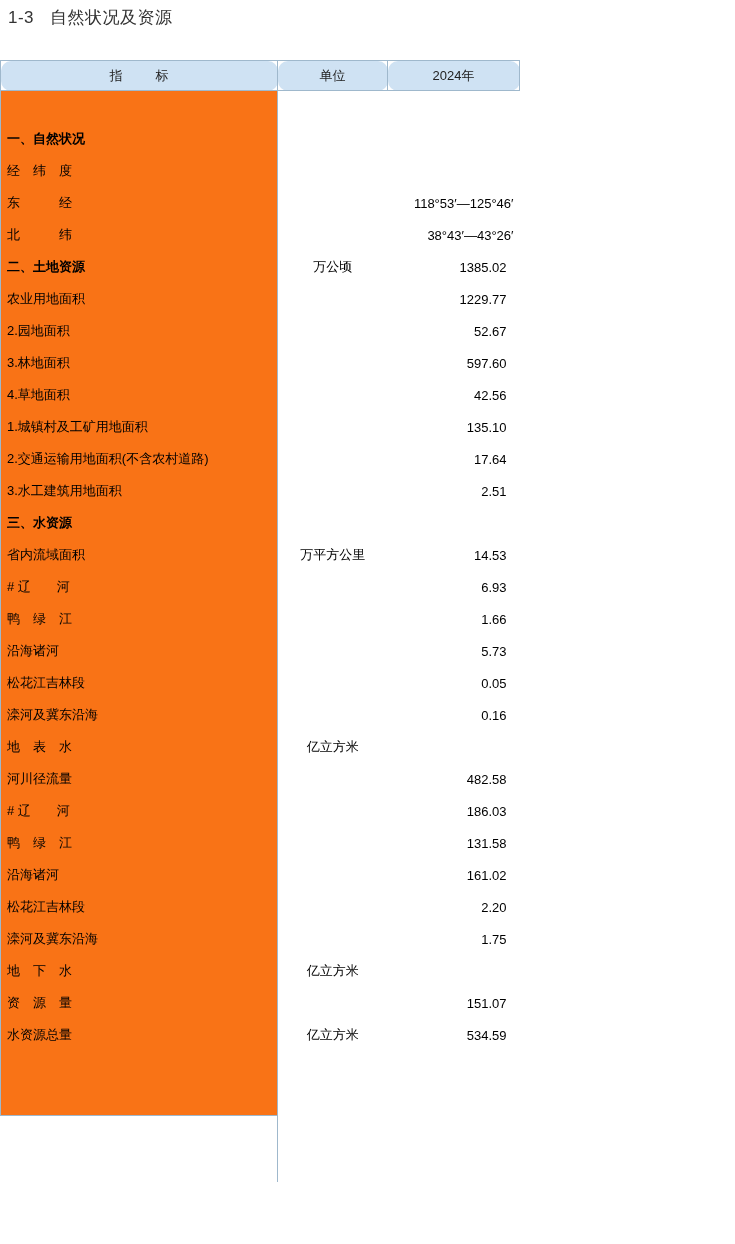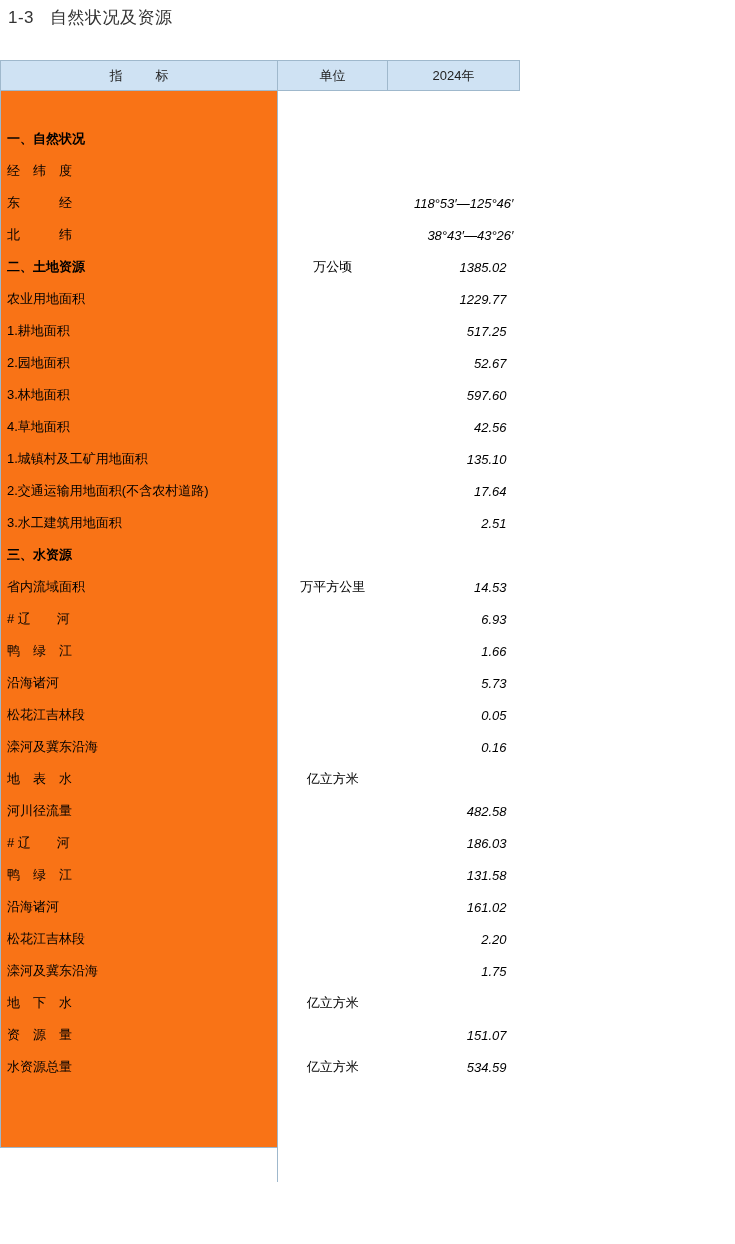--- a/index.html
+++ b/index.html
@@ -38,20 +38,21 @@
     top: 60px;
     border-collapse: collapse;
     table-layout: fixed;
   }
   table.sheet col.c-ind { width: 277px; }
   table.sheet col.c-unit { width: 110px; }
   table.sheet col.c-val { width: 132px; }
 
   table.sheet th {
     font-weight: normal;
+    border-radius: 10px;
   }
   .hdr td, .hdr th {
     background: #cfe2f3;
     border: 1px solid #9fb8cc;
     height: 29px;
     font-size: 13px;
     text-align: center;
     color: #222222;
     padding: 0;
   }
@@ -77,21 +78,20 @@
     vertical-align: middle;
     white-space: nowrap;
   }
   td.val {
     font-size: 13px;
     text-align: right;
     height: 32px;
     padding: 0 13px 0 0;
     vertical-align: middle;
     white-space: nowrap;
-    font-style: italic;
   }
   td.val.coord {
     padding-right: 6px;
   }
   .bold { font-weight: bold; }
   .sp0 { padding-left: 6px; }
   .sp1 { padding-left: 26px; }
   .sp2 { padding-left: 44px; }
   .sp3 { padding-left: 58px; }
   .bottom-edge td.ind {
@@ -158,25 +158,20 @@
           <td class="ind sp0 bold">二、土地资源</td>
           <td class="unit">万公顷</td>
           <td class="val">1385.02</td>
         </tr>
         <tr>
           <td class="ind sp1">农业用地面积</td>
           <td class="unit"></td>
           <td class="val">1229.77</td>
         </tr>
         <tr>
-          <td class="ind sp2">1.耕地面积</td>
-          <td class="unit"></td>
-          <td class="val">517.25</td>
-        </tr>
-        <tr>
           <td class="ind sp2">2.园地面积</td>
           <td class="unit"></td>
           <td class="val">52.67</td>
         </tr>
         <tr>
           <td class="ind sp2">3.林地面积</td>
           <td class="unit"></td>
           <td class="val">597.60</td>
         </tr>
         <tr>

